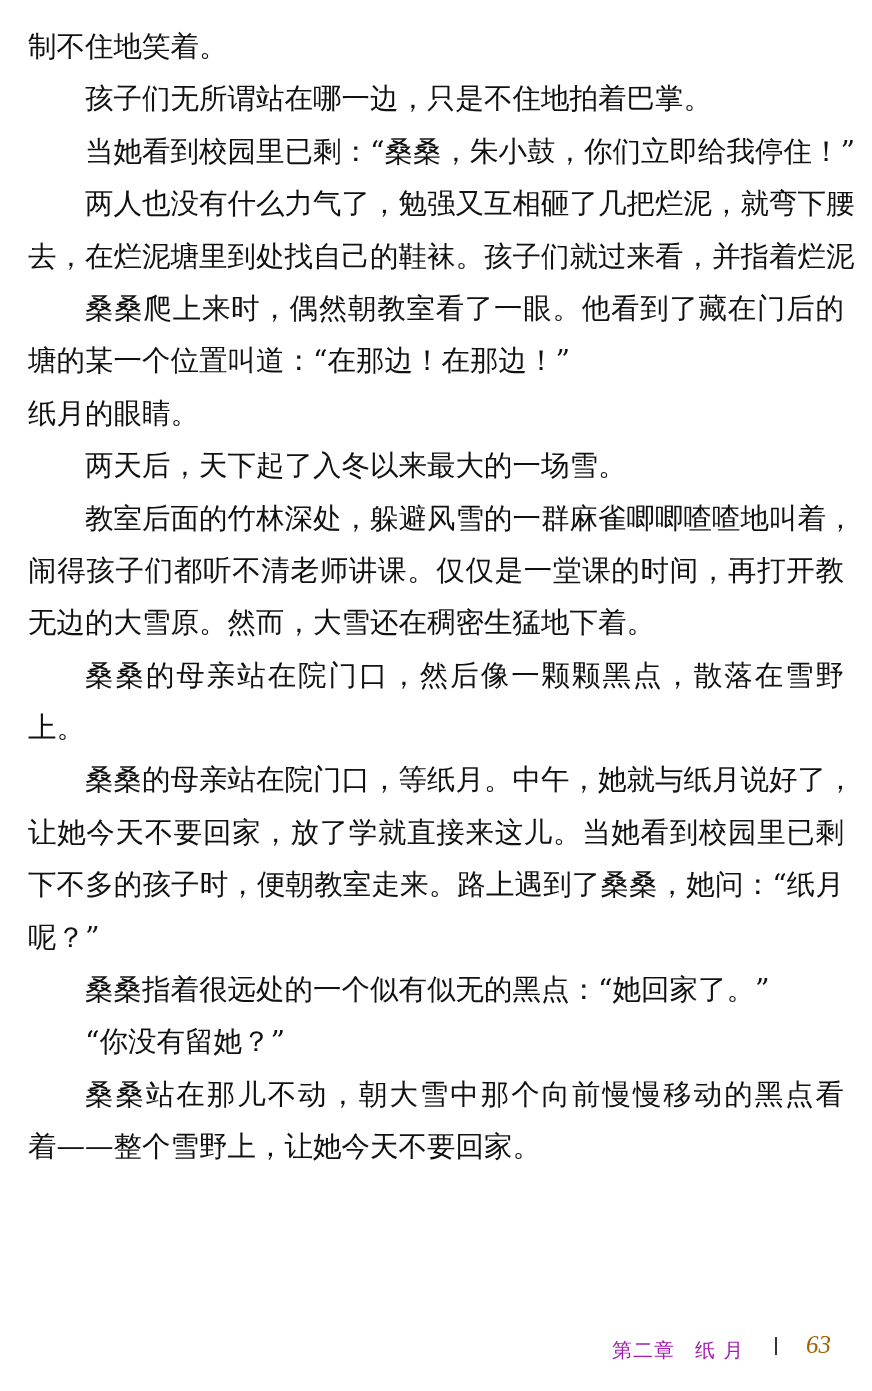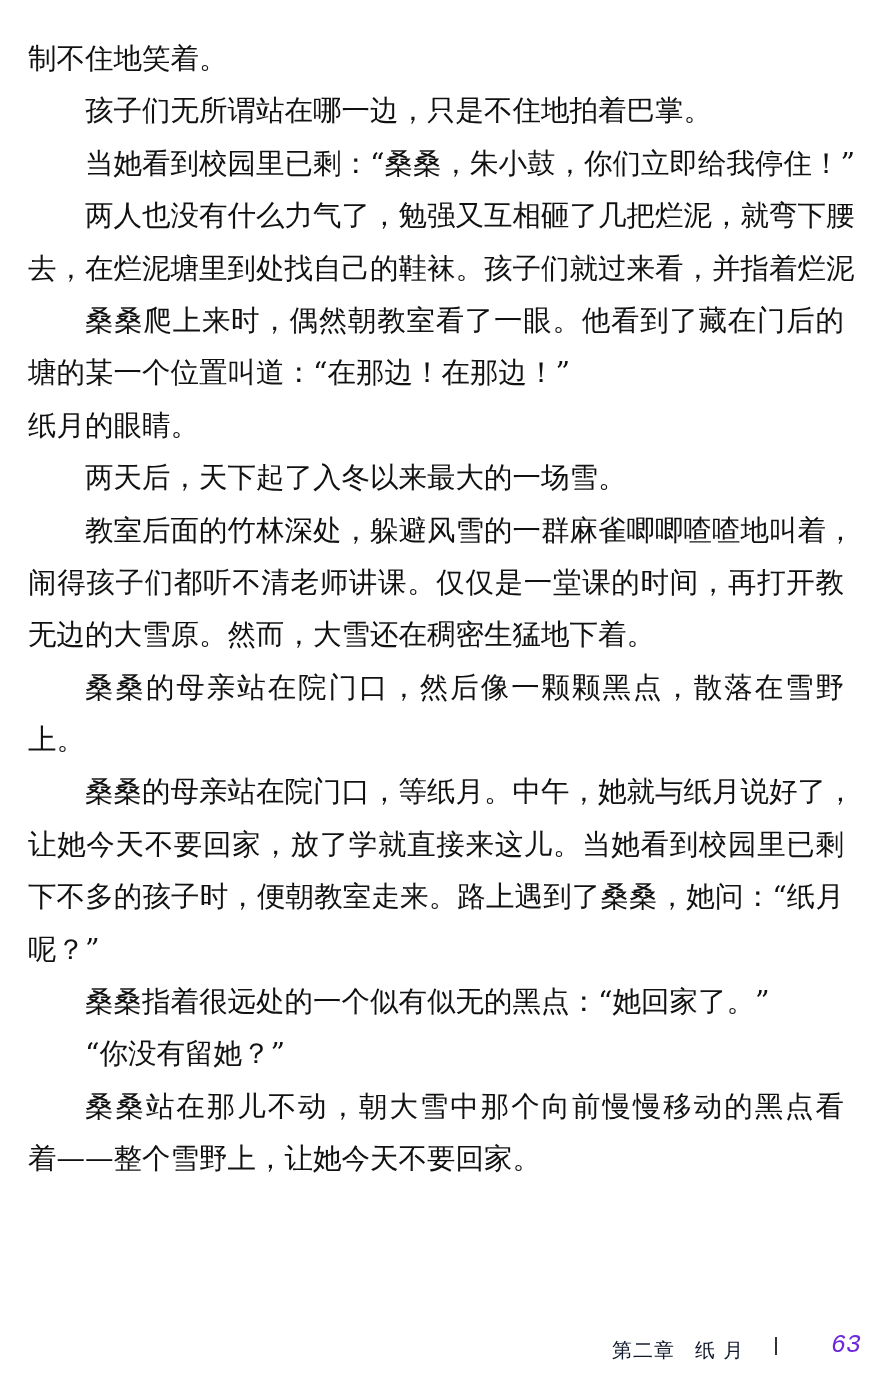--- a/index.html
+++ b/index.html
@@ -11,21 +11,21 @@
       width: 872px;
       height: 1391px;
       position: relative;
       overflow: hidden;
       color: #111111;
       font-family: "DejaVu Serif", "Liberation Serif", serif;
     }
     .page-body {
       position: absolute;
       left: 28px;
-      top: 33px;
+      top: 21px;
       width: 816px;
     }
     .line {
       height: 52.4px;
       line-height: 52.4px;
       font-size: 28.5px;
       white-space: nowrap;
       letter-spacing: 0px;
     }
     .line.indent {
@@ -40,21 +40,21 @@
       top: 1333px;
       left: 0;
       width: 872px;
       height: 40px;
     }
     .chapter {
       position: absolute;
       left: 612px;
       top: 4px;
       font-size: 20px;
-      color: #0f172a;
+      color: #a21caf;
       font-family: "DejaVu Sans", "Liberation Sans", sans-serif;
       letter-spacing: 1px;
     }
     .chapter .sep {
       display: inline-block;
       width: 20px;
     }
     .divider {
       position: absolute;
       left: 775px;
@@ -62,23 +62,22 @@
       width: 2px;
       height: 18px;
       background: #333333;
     }
     .page-num {
       position: absolute;
       left: 806px;
       top: -2px;
       font-size: 25px;
       font-style: italic;
-      color: #6d28d9;
-      font-family: Liberation Mono, monospace;
-      margin-left: 25px;
+      color: #a16207;
+      font-family: Liberation Serif, serif;
     }
   </style>
 </head>
 <body>
 
 <div class="page-body">
   <div class="line">制不住地笑着。</div>
   <div class="line indent">孩子们无所谓站在哪一边，只是不住地拍着巴掌。</div>
   <div class="line indent">当她看到校园里已剩：“桑桑，朱小鼓，你们立即给我停住！”</div>
   <div class="line indent justify">两人也没有什么力气了，勉强又互相砸了几把烂泥，就弯下腰</div>

